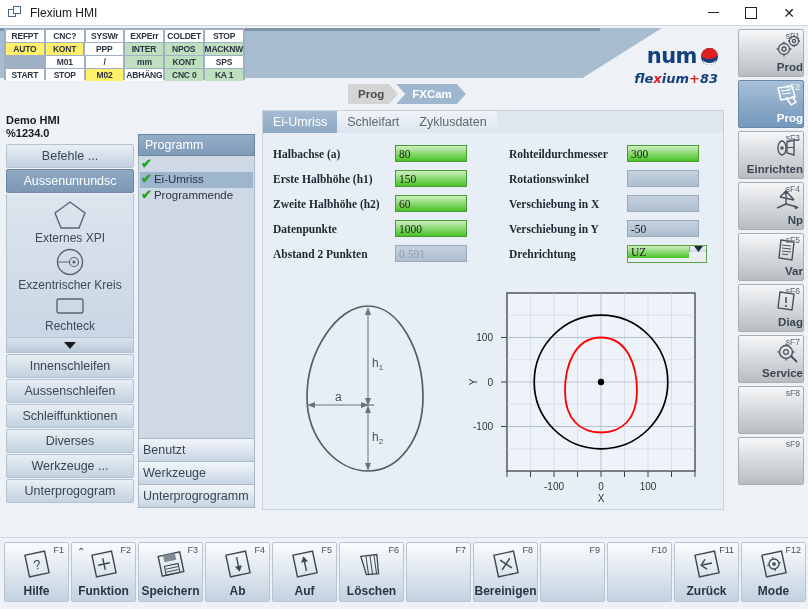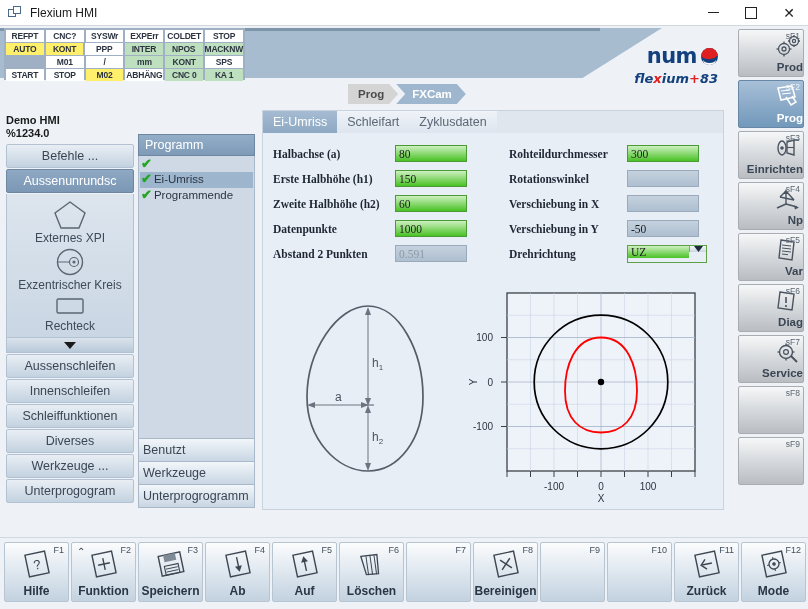--- a/index.html
+++ b/index.html
@@ -300,22 +300,22 @@
         </svg>
         <div class="shape-label">Rechteck</div>
       </div>
     </div>
 
     <div class="arrowbar">
       <div class="tri"></div>
     </div>
 
     <div id="leftbottom">
+        <div class="lbtn">Innenschleifen</div>
         <div class="lbtn">Aussenschleifen</div>
-        <div class="lbtn">Innenschleifen</div>
         <div class="lbtn">Schleiffunktionen</div>
         <div class="lbtn">Diverses</div>
         <div class="lbtn">Werkzeuge ...</div>
         <div class="lbtn">Unterprogogram</div>
       </div>
   </div>
 
   <div class="progpanel">
     <div class="pp-head">Programm</div>
     <div class="pp-list" id="pplist">

